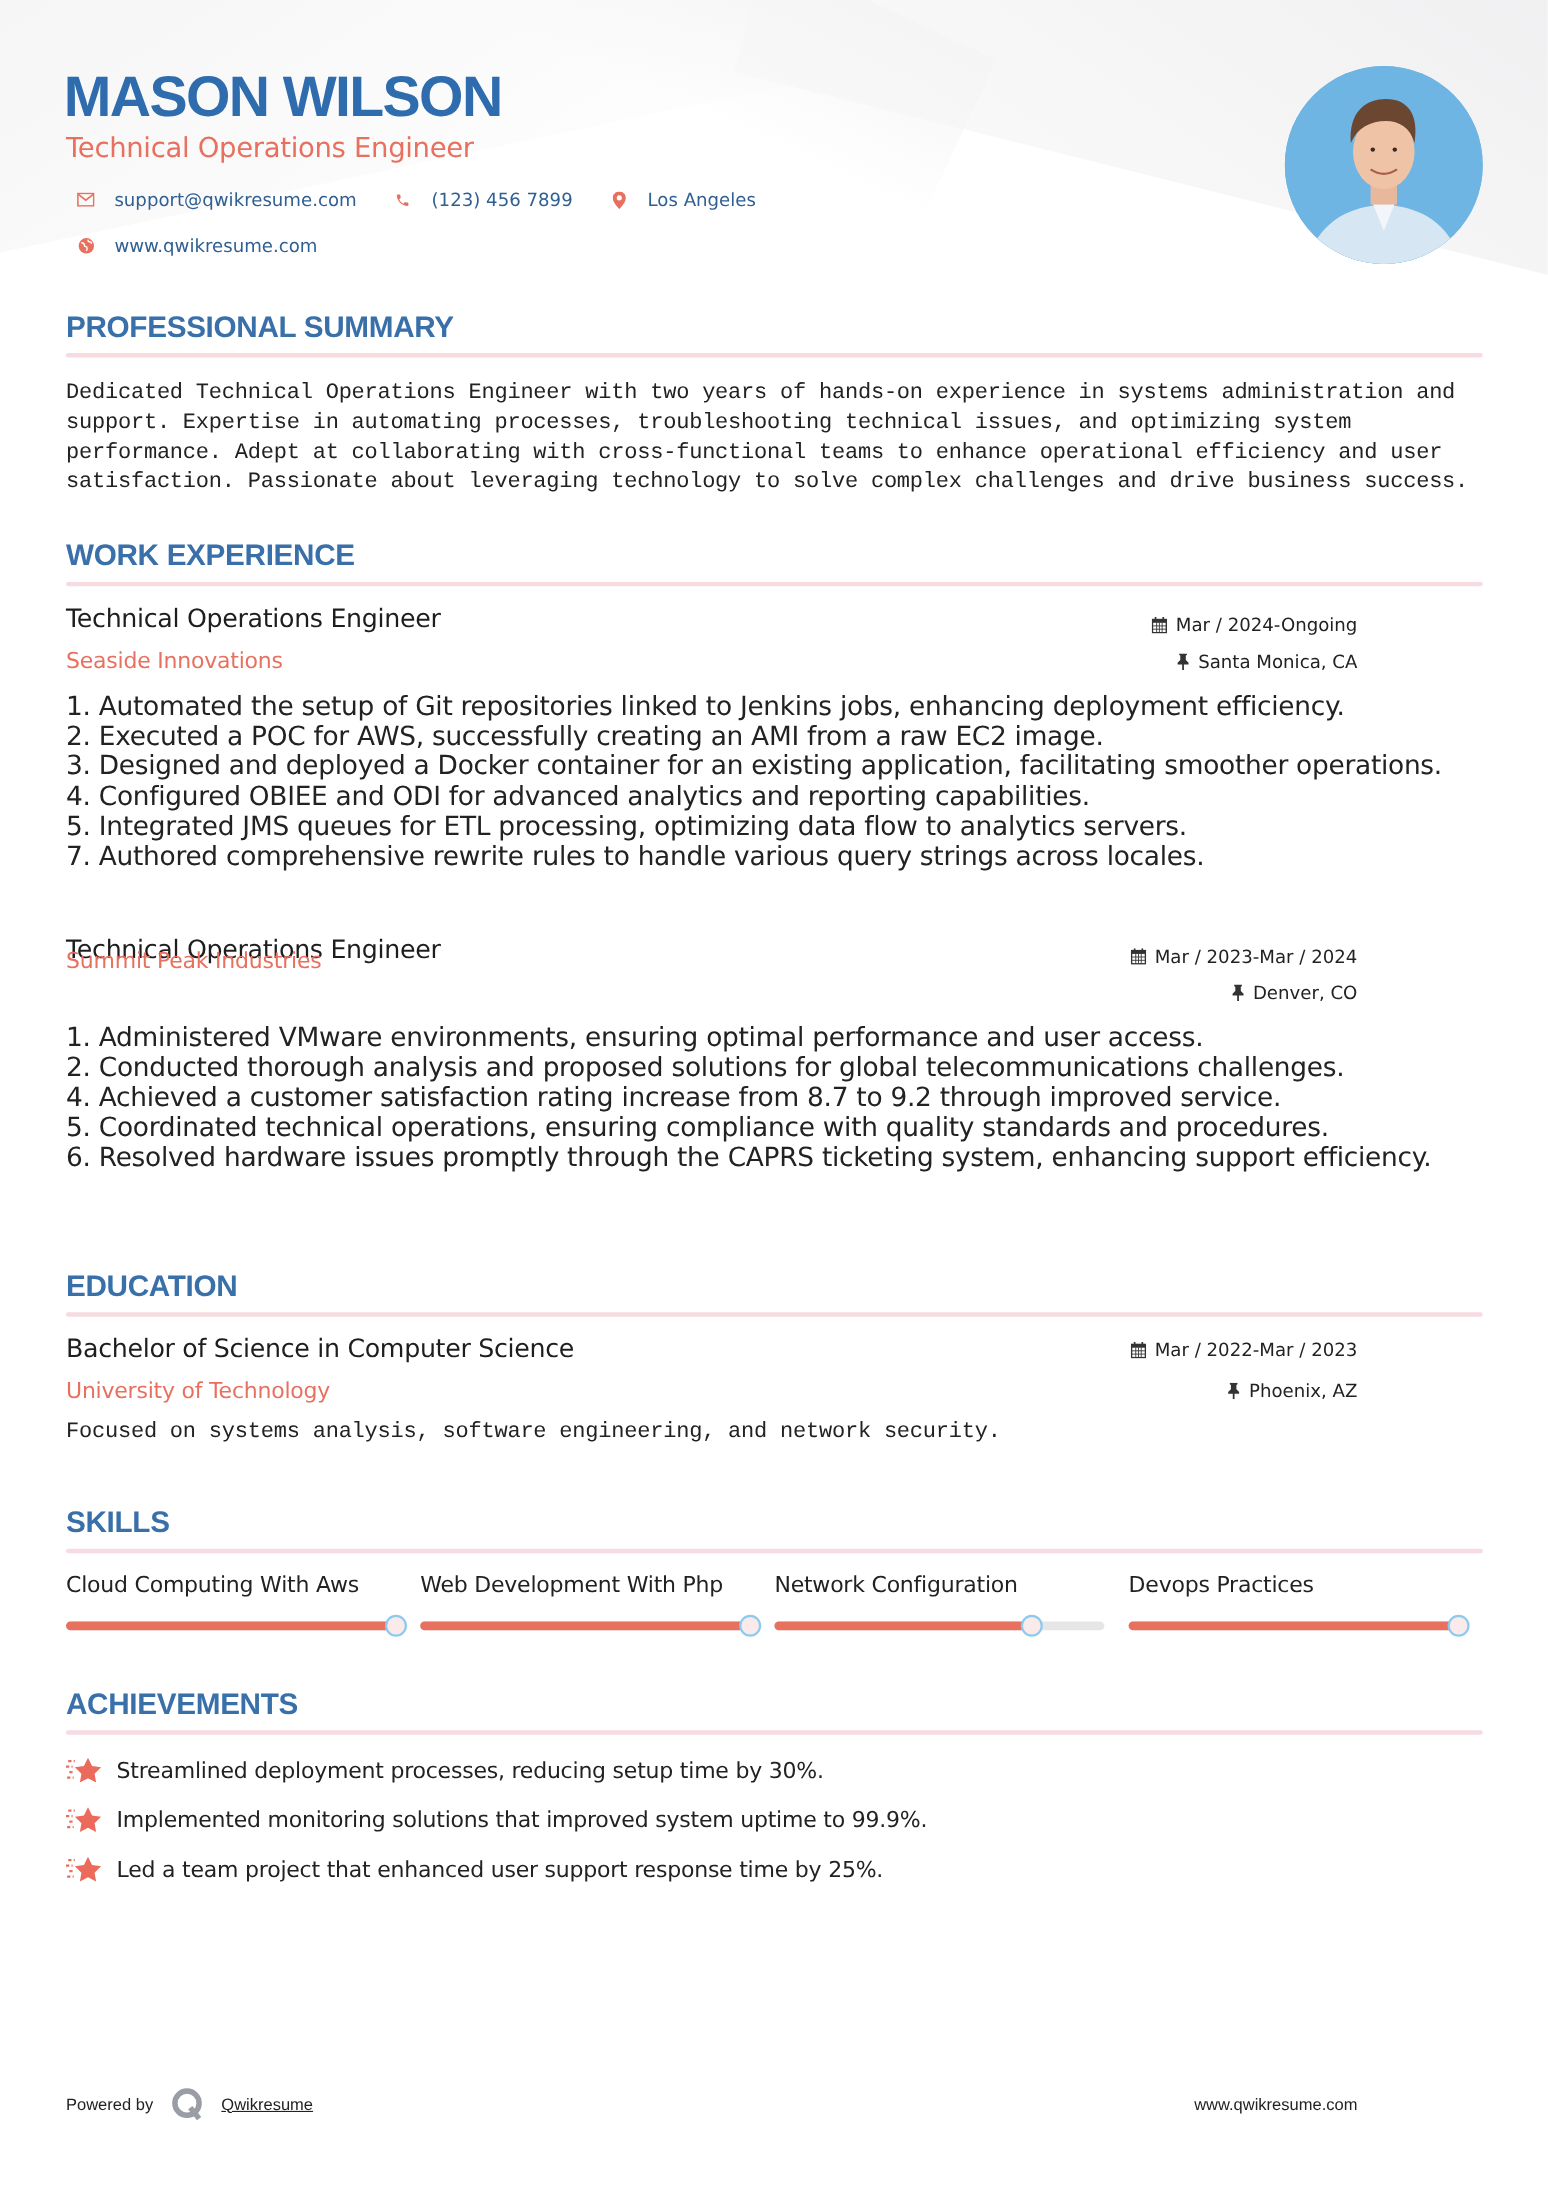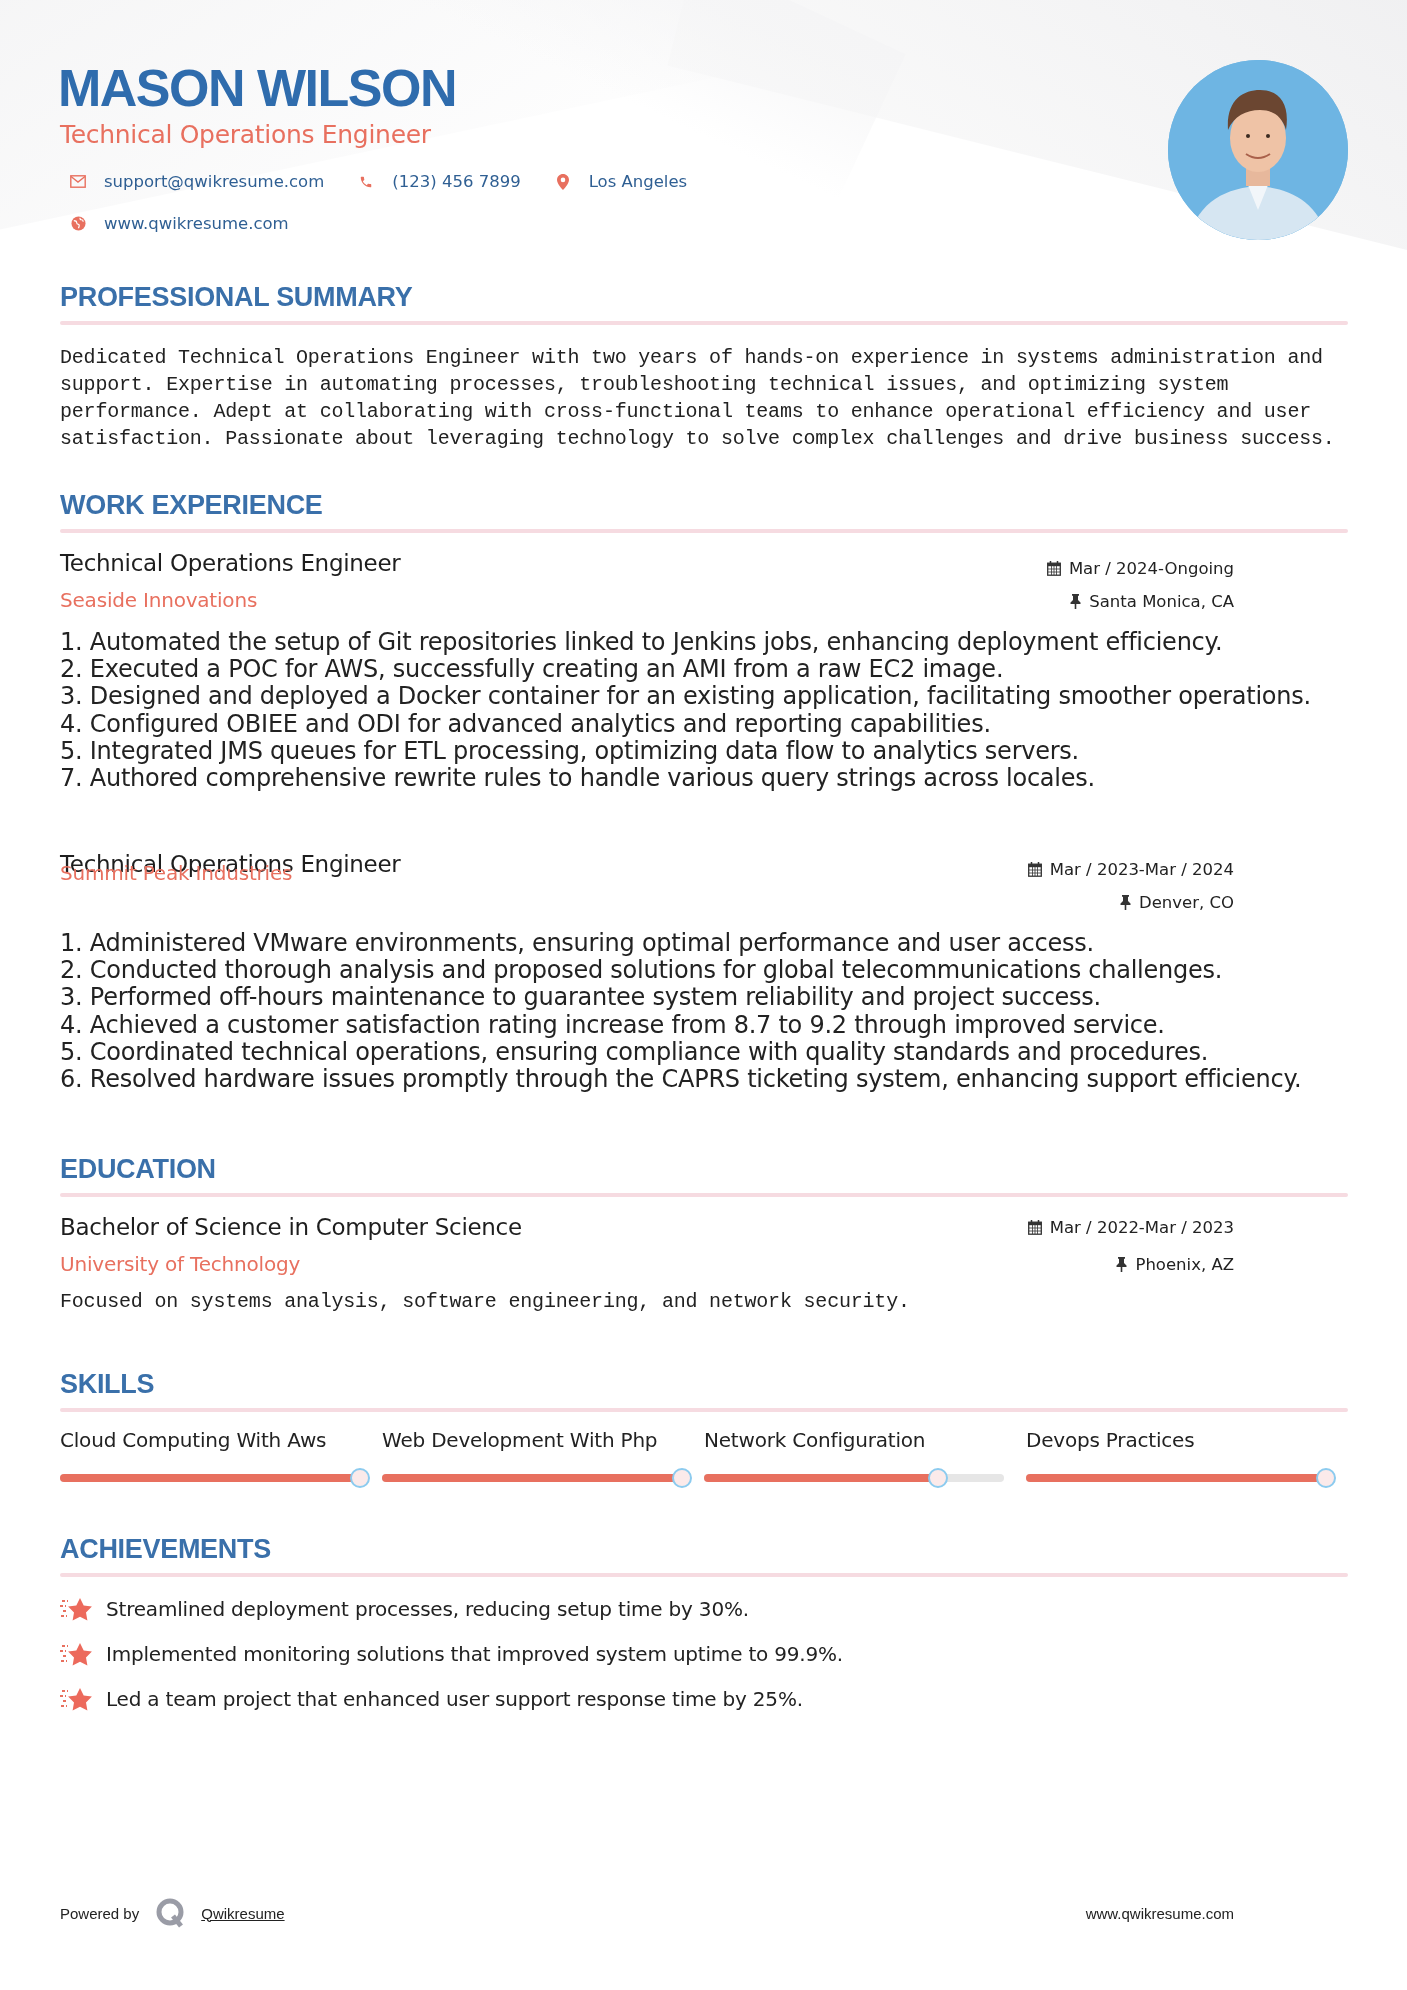--- a/index.html
+++ b/index.html
@@ -174,21 +174,20 @@
     <span class="mi">
       <svg width="11" height="15" viewBox="0 0 11 15">
           <path d="M2 0h7v1.5L8 2v4l2.5 2.5V10H6.3v5h-1.6v-5H0.5V8.5L3 6V2L2 1.5z" fill="#333"></path>
         </svg>
     </span>
     <span>Denver, CO</span>
   </div>
   <ul class="bullets" style="top:930px;">
     <li>1. Administered VMware environments, ensuring optimal performance and user access.</li>
     <li>2. Conducted thorough analysis and proposed solutions for global telecommunications challenges.</li>
-    <li>3. Performed off-hours maintenance to guarantee system reliability and project success.</li>
     <li>4. Achieved a customer satisfaction rating increase from 8.7 to 9.2 through improved service.</li>
     <li>5. Coordinated technical operations, ensuring compliance with quality standards and procedures.</li>
     <li>6. Resolved hardware issues promptly through the CAPRS ticketing system, enhancing support efficiency.</li>
   </ul>
 
   <div class="section-title" style="top:1154px;">EDUCATION</div>
   <div class="rule" style="top:1193px;"></div>
   <div class="job-title" style="top:1214px;">Bachelor of Science in Computer Science</div>
   <div class="company" style="top:1252px;">University of Technology</div>
   <div class="meta" style="top:1218px;">

